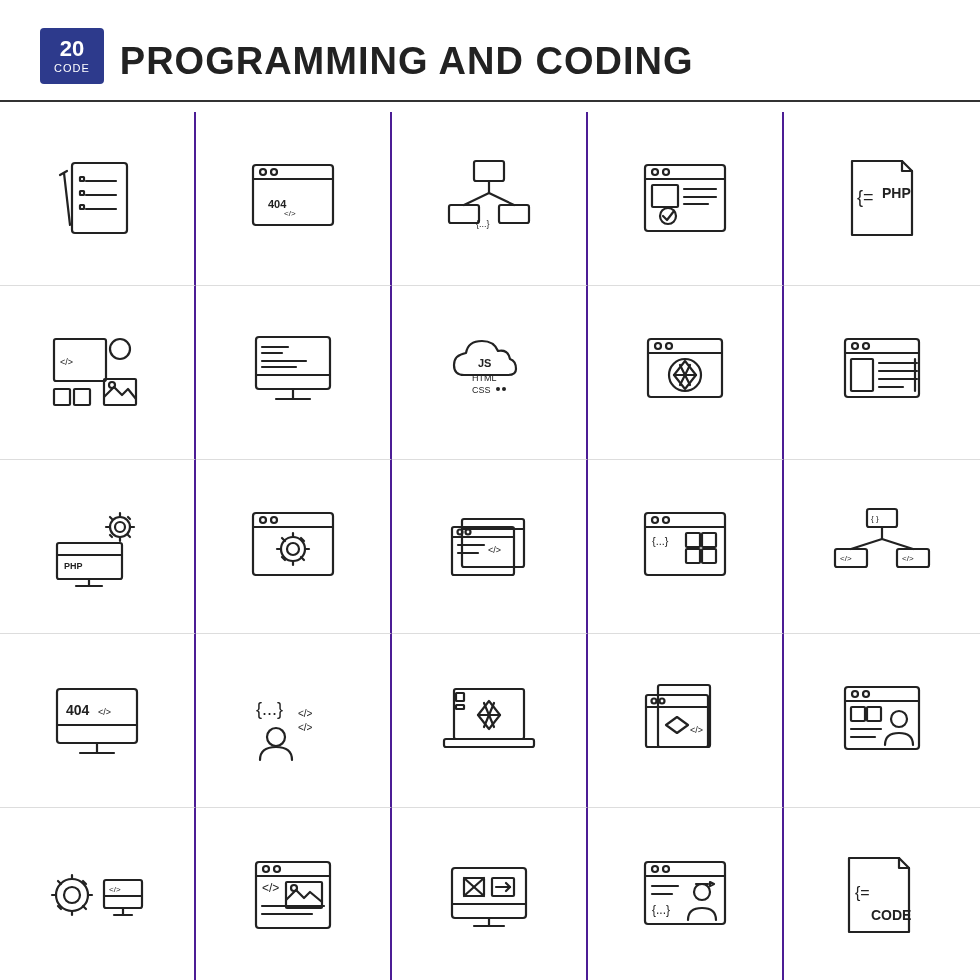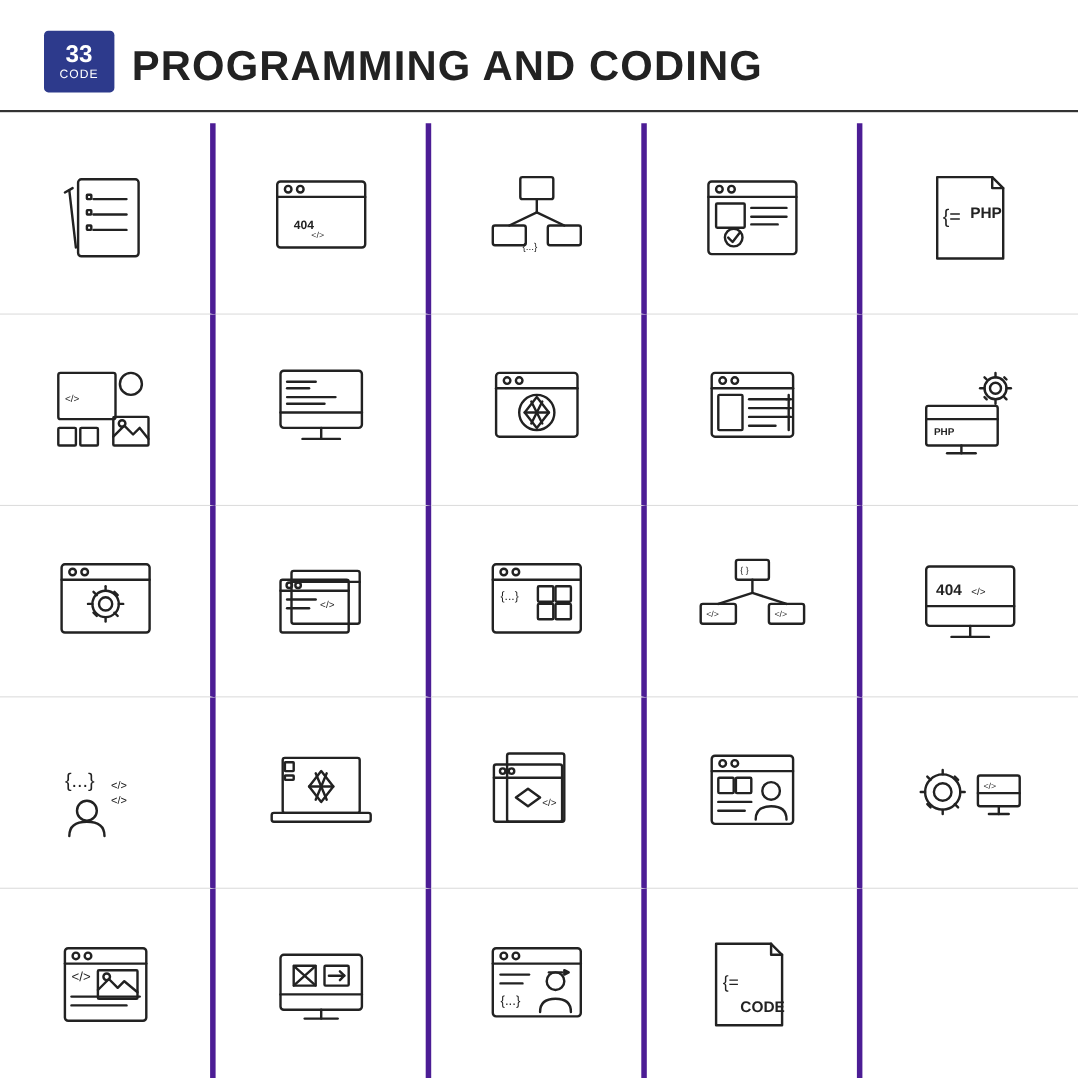--- a/index.html
+++ b/index.html
@@ -48,42 +48,42 @@
 
     .icon-grid {
       display: grid;
       grid-template-columns: repeat(5, 1fr);
       grid-template-rows: repeat(5, 1fr);
       width: 100%;
       height: calc(980px - 110px);
     }
 
     .icon-cell {
-      border-right: 5px solid #4c1d95;
+      border-right: 2px solid #4c1d95;
       border-bottom: 1px solid #ddd;
       display: flex;
       align-items: center;
       justify-content: center;
       padding: 10px;
     }
 
     .icon-cell:nth-child(5n) { border-right: none; }
     .icon-cell:nth-child(n+21) { border-bottom: none; }
 
     svg {
       width: 110px;
       height: 110px;
     }
   </style>
 </head>
 <body>
 
 <div class="header">
   <div class="badge">
-    <span>33</span>
+    <span>20</span>
     <span class="badge-sub">CODE</span>
   </div>
   <div class="header-title">PROGRAMMING AND CODING</div>
 </div>
 
 <div class="icon-grid">
 
   <div class="icon-cell">
     <svg viewBox="0 0 110 110" fill="none" stroke="#222" stroke-width="2.2" stroke-linecap="round" stroke-linejoin="round">
 
@@ -185,20 +185,34 @@
       <line x1="38" y1="82" x2="72" y2="82"></line>
 
       <line x1="24" y1="30" x2="50" y2="30"></line>
       <line x1="24" y1="36" x2="44" y2="36"></line>
 
       <line x1="24" y1="44" x2="68" y2="44"></line>
       <line x1="24" y1="50" x2="58" y2="50"></line>
     </svg>
   </div>
 
+  <div class="icon-cell">
+    <svg viewBox="0 0 110 110" fill="none" stroke="#222" stroke-width="2.2" stroke-linecap="round" stroke-linejoin="round">
+
+      <path d="M30 58 Q20 58 20 48 Q20 38 32 36 Q34 24 48 24 Q60 24 64 34 Q74 32 76 42 Q82 44 82 52 Q82 58 74 58 Z"></path>
+
+      <text x="44" y="50" font-size="11" fill="#222" stroke="none" font-family="Arial" font-weight="bold">JS</text>
+
+      <text x="38" y="64" font-size="9" fill="#222" stroke="none" font-family="Arial">HTML</text>
+
+      <text x="38" y="76" font-size="9" fill="#222" stroke="none" font-family="Arial">CSS</text>
+      <circle cx="64" cy="72" r="2" fill="#222" stroke="none"></circle>
+      <circle cx="70" cy="72" r="2" fill="#222" stroke="none"></circle>
+    </svg>
+  </div>
 
   <div class="icon-cell">
     <svg viewBox="0 0 110 110" fill="none" stroke="#222" stroke-width="2.2" stroke-linecap="round" stroke-linejoin="round">
       <rect x="18" y="22" width="74" height="58" rx="3"></rect>
       <line x1="18" y1="36" x2="92" y2="36"></line>
       <circle cx="28" cy="29" r="3"></circle>
       <circle cx="39" cy="29" r="3"></circle>
 
       <circle cx="55" cy="58" r="16"></circle>
       <polygon points="55,44 66,58 55,72 44,58"></polygon>

